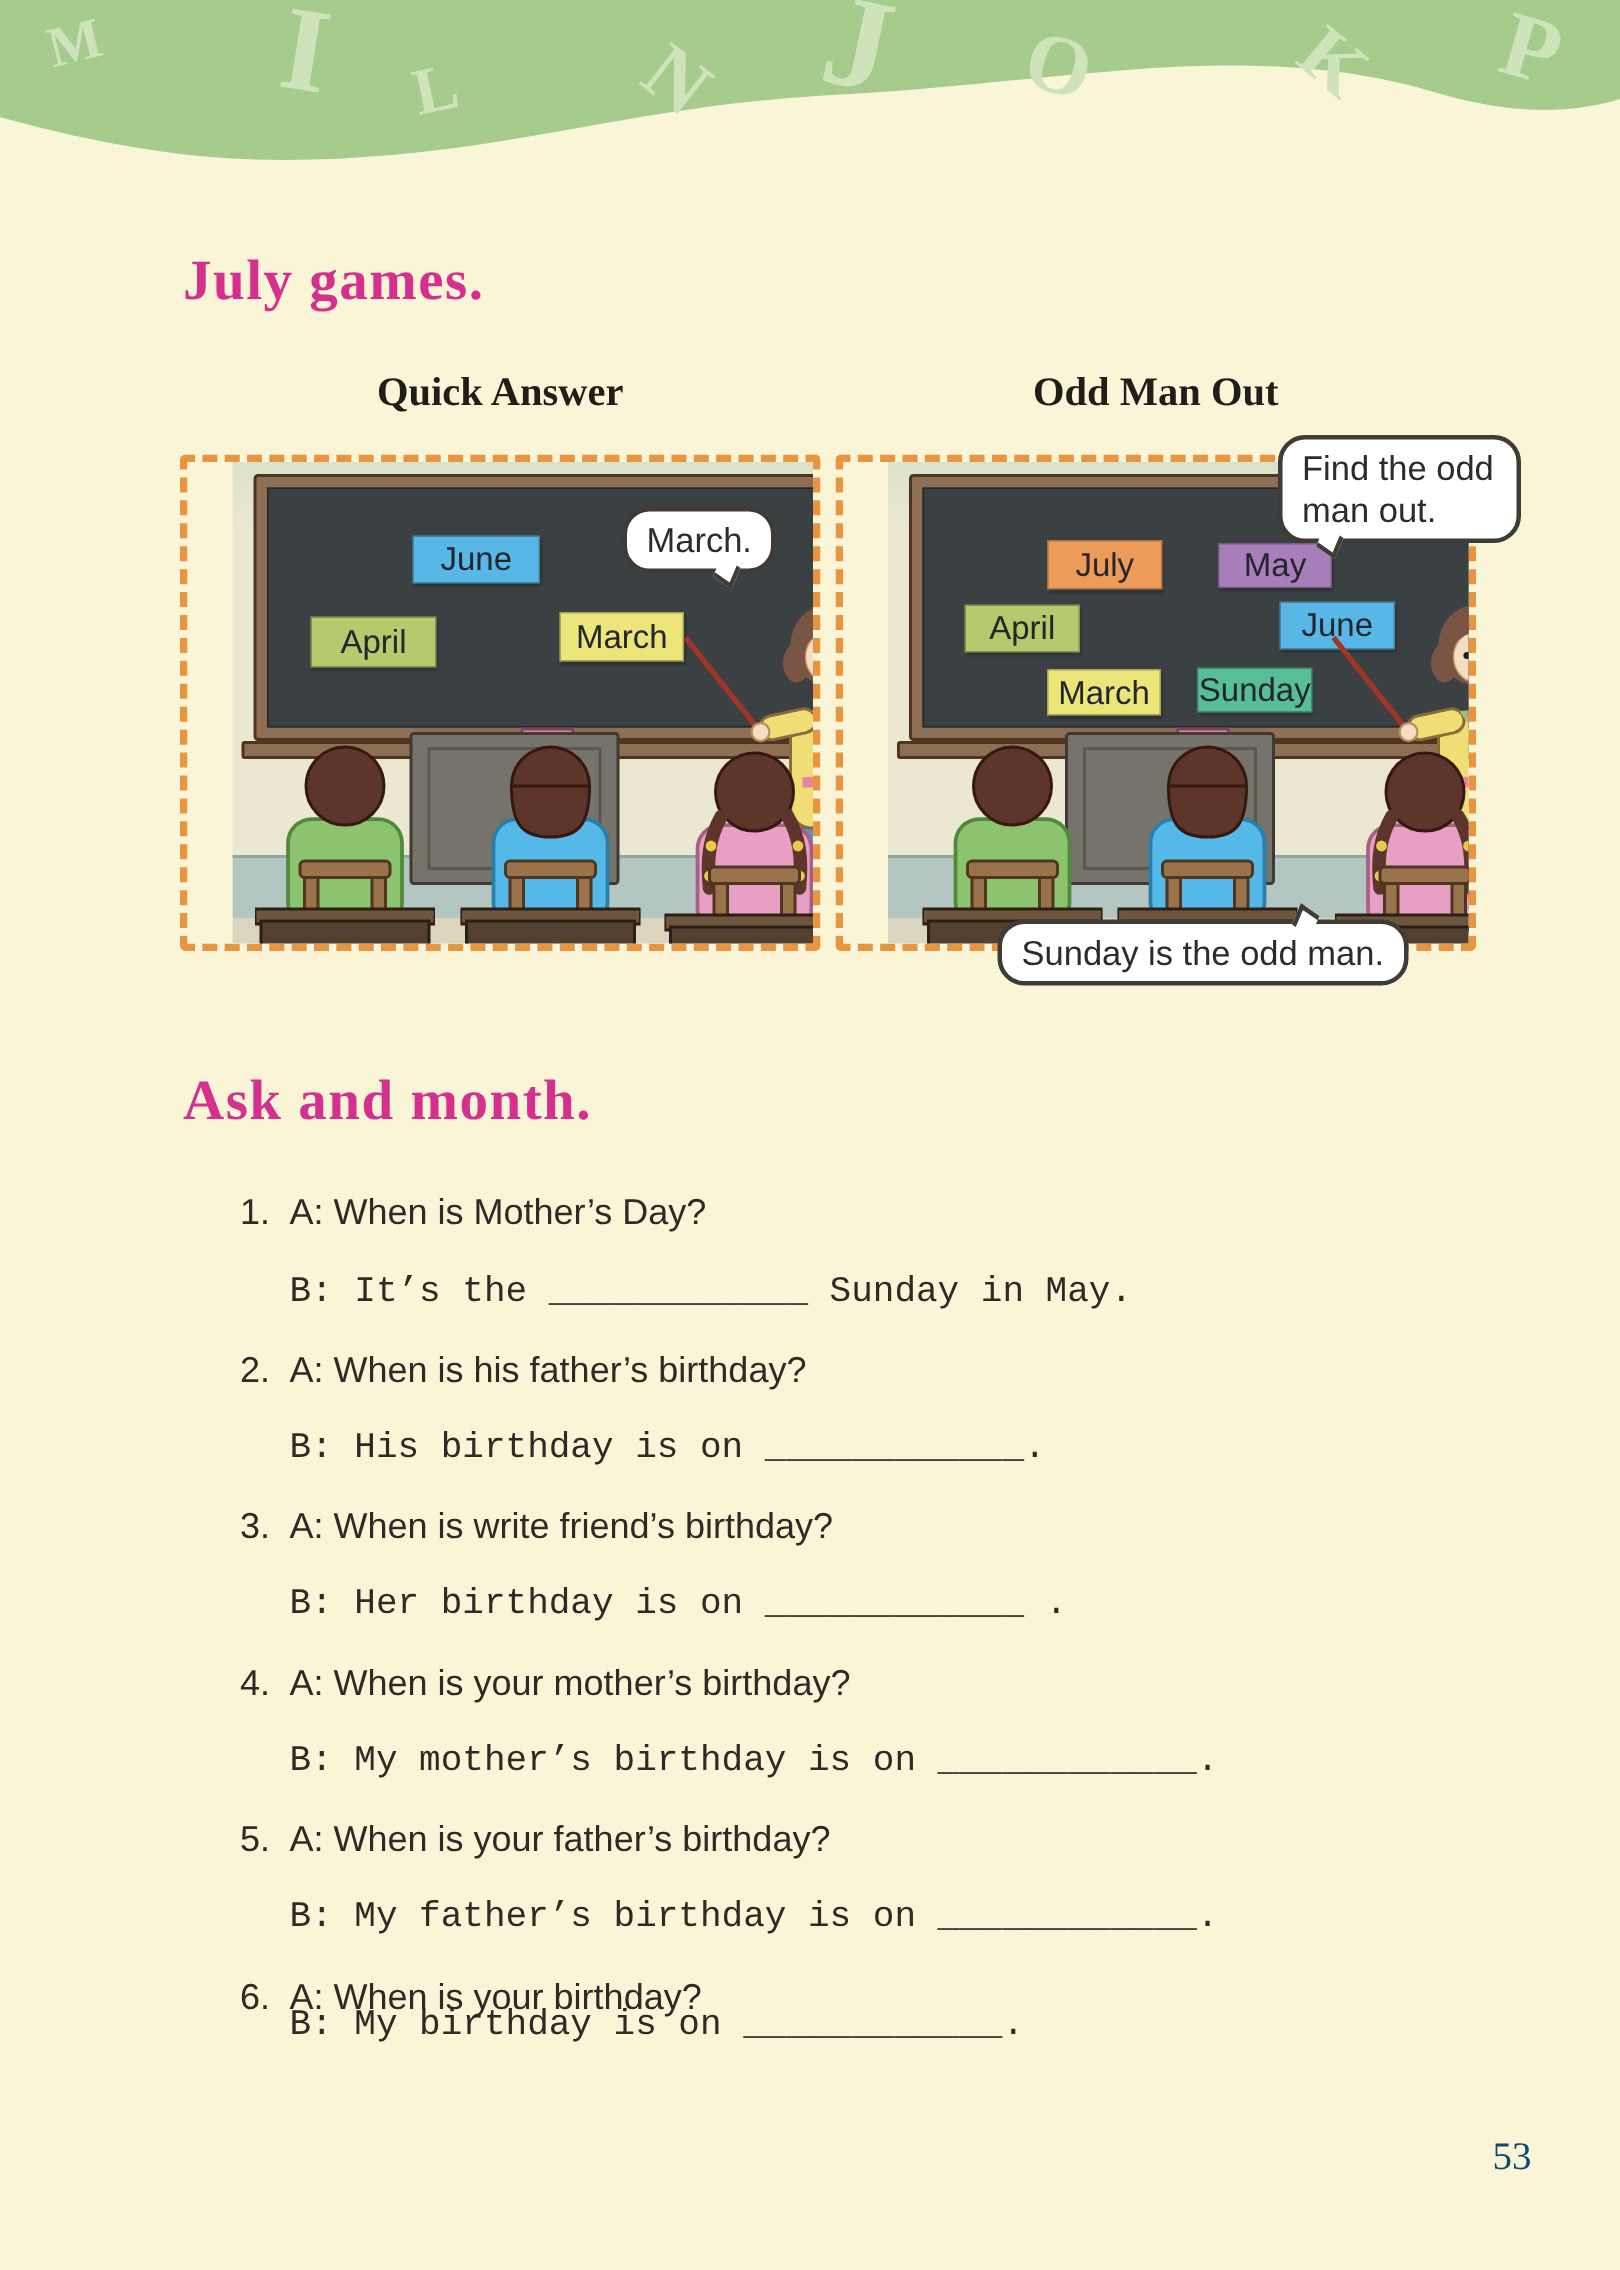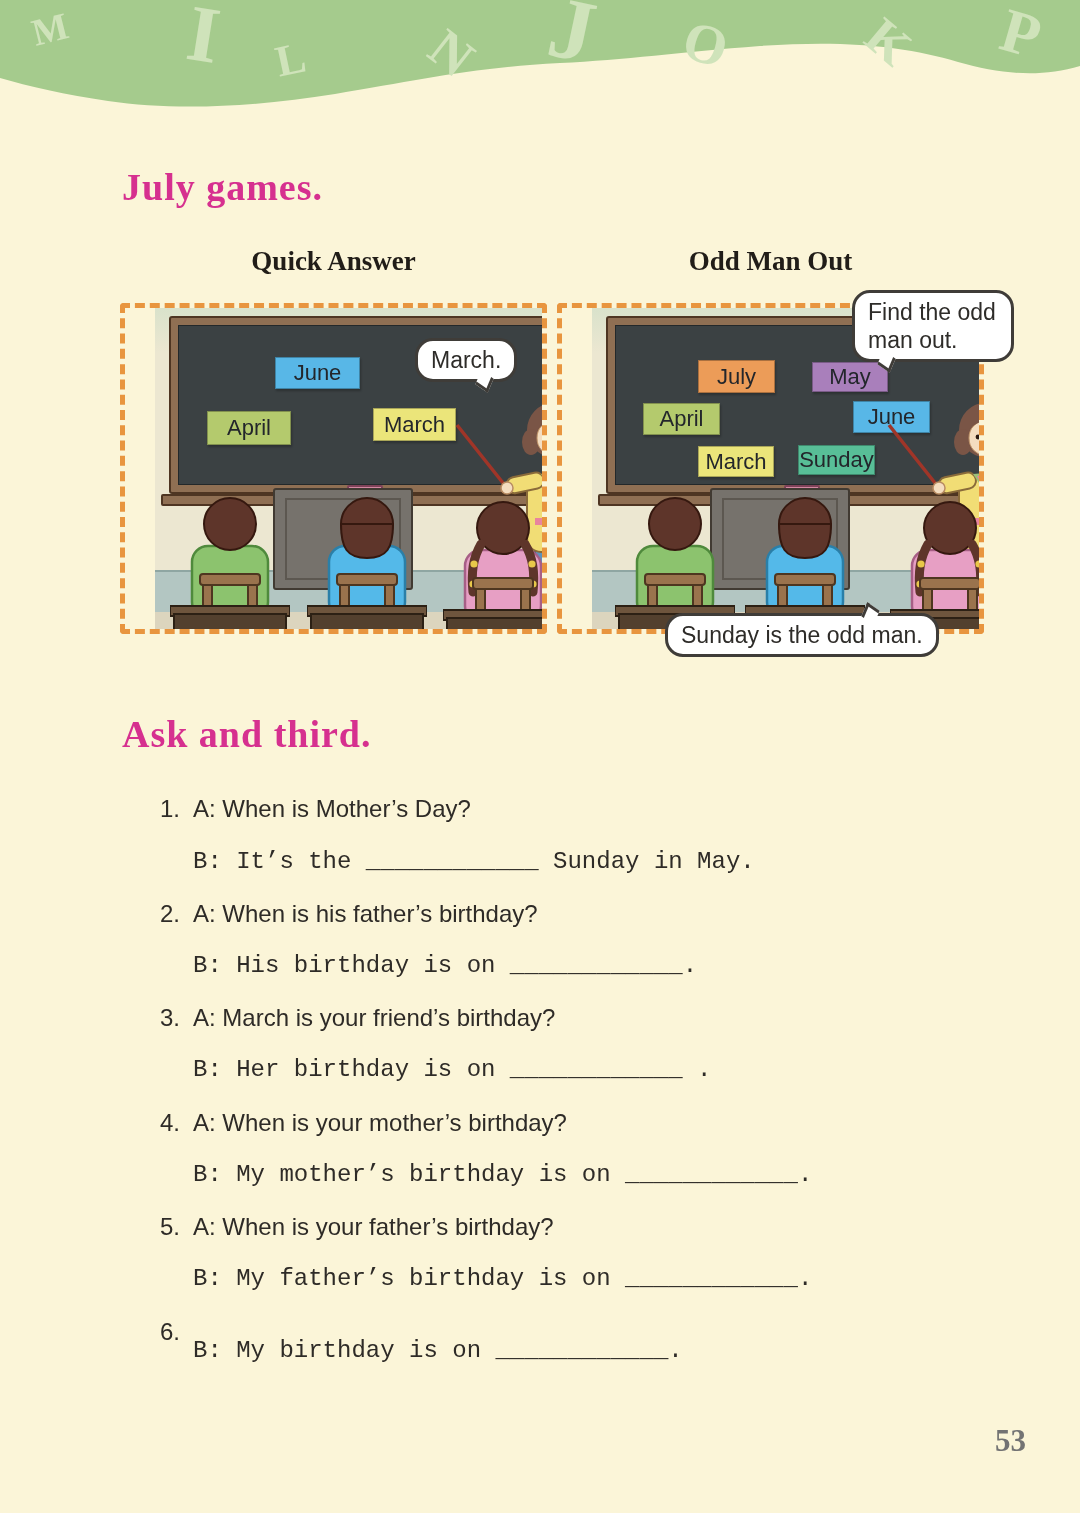--- a/index.html
+++ b/index.html
@@ -65,22 +65,22 @@
   .tail.down  { bottom:-10px; border-right:3px solid #3F3C38; border-bottom:3px solid #3F3C38;
     transform:rotate(35deg) skewX(12deg); }
   .tail.up    { top:-10px; border-left:3px solid #3F3C38; border-top:3px solid #3F3C38;
     transform:rotate(35deg) skewX(12deg); }
   
   .qa-line { position:absolute; font-size:24px; display:flex; }
   .q-num { width:33px; flex:0 0 auto; }
   .qa-line.b-line { padding-left:33px;font-family:Liberation Mono, monospace; }
   .page-number {
     position:absolute; left:995px; top:1423px;
-    font-family:"Liberation Serif", serif; font-weight:bold;
-    font-size:31px; color:#737373;
+    font-family:"Liberation Serif", serif; font-weight:normal;
+    font-size:26px; color:#0c4a6e;
   }
 </style>
 </head>
 <body>
 
 <svg width="0" height="0" style="position:absolute" aria-hidden="true">
   <defs>
     <g id="sym-teacher">
       <line x1="2" y1="45" x2="52" y2="108" stroke="#A03528" stroke-width="3.5"></line>
       <rect x="80" y="166" width="13" height="52" fill="#5D93BE" stroke="#33566F" stroke-width="2"></rect>
@@ -241,41 +241,41 @@
   <div class="bubble" style="left:290px;top:-18px;width:162px;text-align:left">
     <span>Find the odd man out.</span>
     <span class="tail down" style="left:24px"></span>
   </div>
   <div class="bubble" style="left:103px;top:305px;white-space:nowrap">
     <span>Sunday is the odd man.</span>
     <span class="tail up" style="right:58px;left:auto"></span>
   </div>
 </div>
 
-<h2 class="section-title" style="top:712px">Ask and third.</h2>
+<h2 class="section-title" style="top:712px">Ask and month.</h2>
 
 <div class="qa-line" style="left:160px;top:795px">
   <span class="q-num">1.</span>
   <span>A: When is Mother’s Day?</span>
 </div>
 <div class="qa-line b-line" style="left:160px;top:848px">
   <span>B: It’s the ____________ Sunday in May.</span>
 </div>
 
 <div class="qa-line" style="left:160px;top:900px">
   <span class="q-num">2.</span>
   <span>A: When is his father’s birthday?</span>
 </div>
 <div class="qa-line b-line" style="left:160px;top:952px">
   <span>B: His birthday is on ____________.</span>
 </div>
 
 <div class="qa-line" style="left:160px;top:1004px">
   <span class="q-num">3.</span>
-  <span>A: March is your friend’s birthday?</span>
+  <span>A: When is write friend’s birthday?</span>
 </div>
 <div class="qa-line b-line" style="left:160px;top:1056px">
   <span>B: Her birthday is on ____________ .</span>
 </div>
 
 <div class="qa-line" style="left:160px;top:1109px">
   <span class="q-num">4.</span>
   <span>A: When is your mother’s birthday?</span>
 </div>
 <div class="qa-line b-line" style="left:160px;top:1161px">
@@ -285,18 +285,19 @@
 <div class="qa-line" style="left:160px;top:1213px">
   <span class="q-num">5.</span>
   <span>A: When is your father’s birthday?</span>
 </div>
 <div class="qa-line b-line" style="left:160px;top:1265px">
   <span>B: My father’s birthday is on ____________.</span>
 </div>
 
 <div class="qa-line" style="left:160px;top:1318px">
   <span class="q-num">6.</span>
+  <span>A: When is your birthday?</span>
 </div>
 <div class="qa-line b-line" style="left:160px;top:1337px">
   <span>B: My birthday is on ____________.</span>
 </div>
 
 <div class="page-number">53</div>
 
 </body></html>

